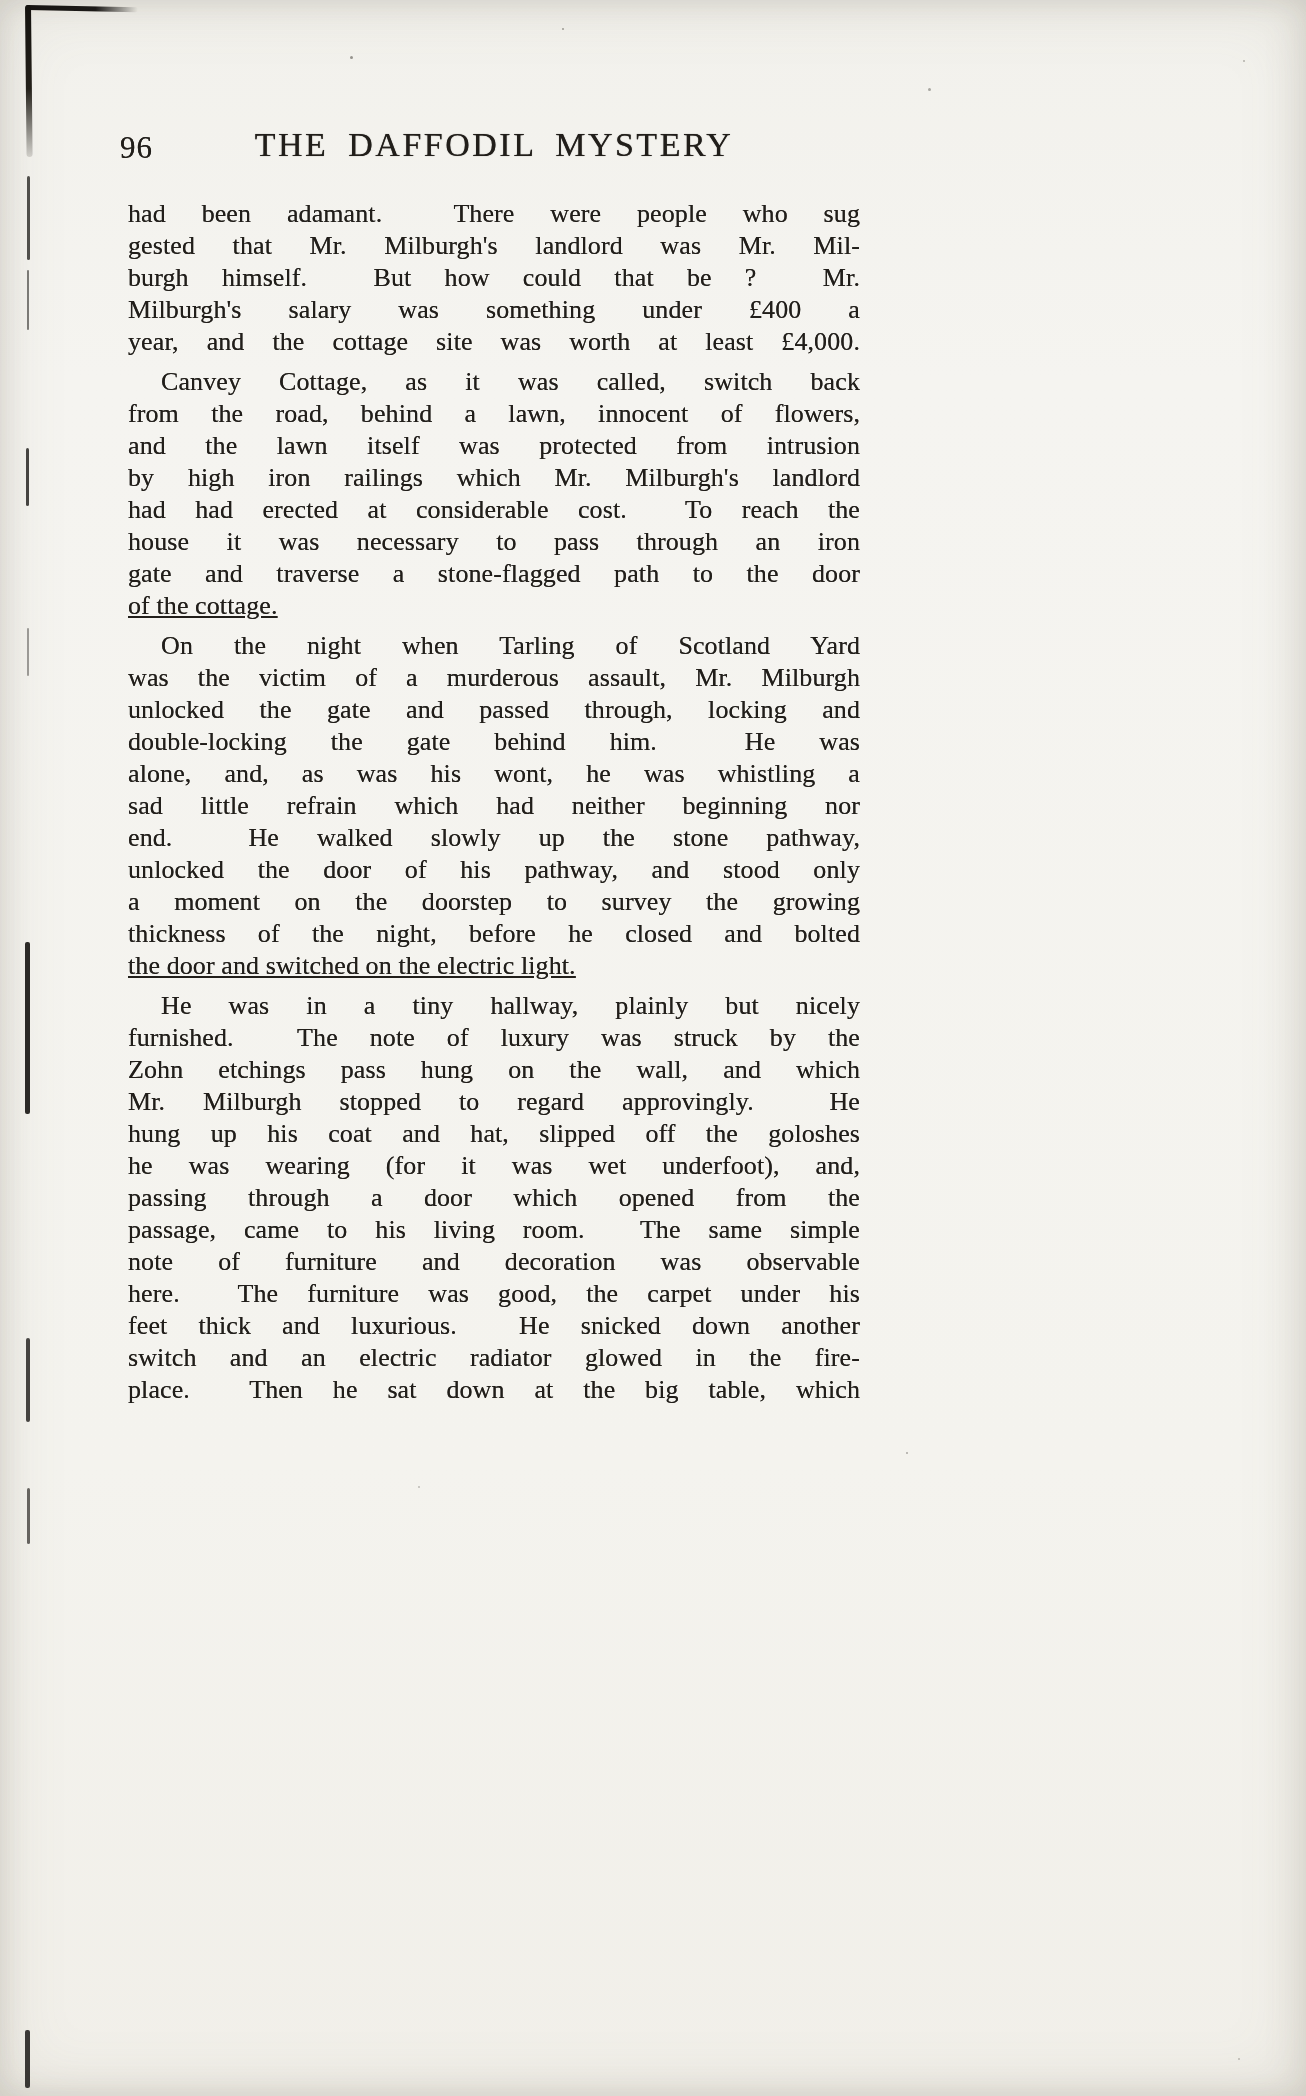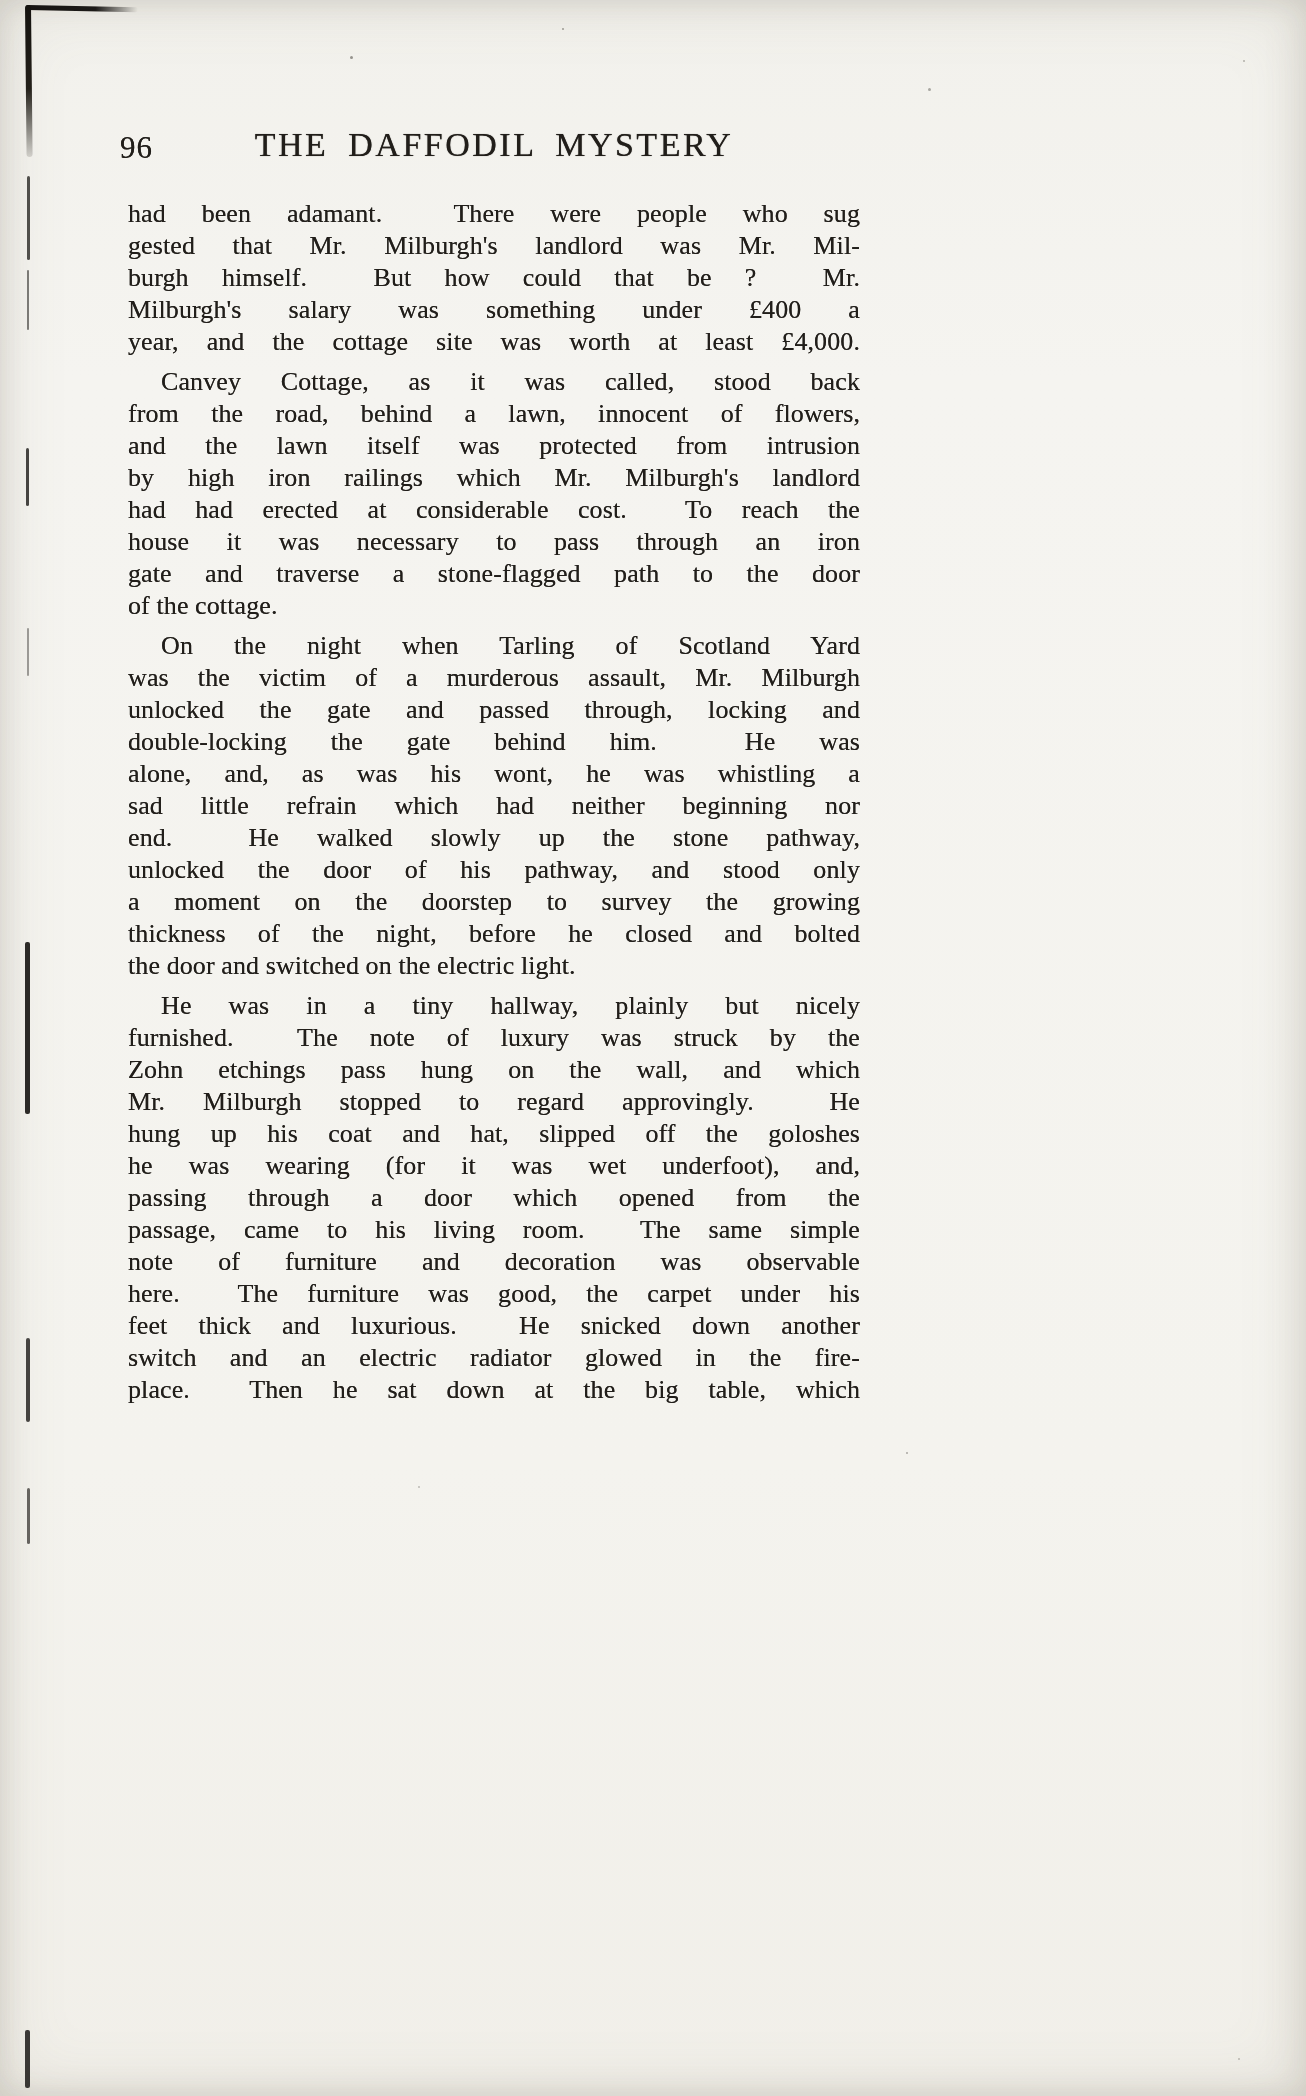--- a/index.html
+++ b/index.html
@@ -65,21 +65,21 @@
     text-shadow: 0 0 0.55px rgba(33,30,26,0.8);
   }
   .paragraph { margin: 8px; }
   .line {
     height: 32px;
     overflow: hidden;
     text-align: justify;
     text-align-last: justify;
   }
   .line.indent { padding-left: 33px; }
-  .line.last { text-align-last: left; }
+  .line.last { text-align-last: left; text-decoration: underline; }
 
   
   .art { position: absolute; background: #1c1a18; }
   .corner-h {
     left: 26px; top: 5px; width: 112px; height: 5px;
     background: linear-gradient(90deg, #161412 0%, #1c1a18 62%, rgba(28,26,24,0) 100%);
     transform: rotate(1.2deg); transform-origin: left top;
     border-radius: 2px;
   }
   .corner-v {
@@ -123,21 +123,21 @@
 
   <div class="body-text">
       <div class="paragraph">
         <div class="line">had been adamant.&nbsp; There were people who sug</div>
         <div class="line">gested that Mr. Milburgh's landlord was Mr. Mil-</div>
         <div class="line">burgh himself.&nbsp; But how could that be ?&nbsp; Mr.</div>
         <div class="line">Milburgh's salary was something under £400 a</div>
         <div class="line">year, and the cottage site was worth at least £4,000.</div>
       </div>
       <div class="paragraph">
-        <div class="line indent">Canvey Cottage, as it was called, stood back</div>
+        <div class="line indent">Canvey Cottage, as it was called, switch back</div>
         <div class="line">from the road, behind a lawn, innocent of flowers,</div>
         <div class="line">and the lawn itself was protected from intrusion</div>
         <div class="line">by high iron railings which Mr. Milburgh's landlord</div>
         <div class="line">had had erected at considerable cost.&nbsp; To reach the</div>
         <div class="line">house it was necessary to pass through an iron</div>
         <div class="line">gate and traverse a stone-flagged path to the door</div>
         <div class="line last">of the cottage.</div>
       </div>
       <div class="paragraph">
         <div class="line indent">On the night when Tarling of Scotland Yard</div>

